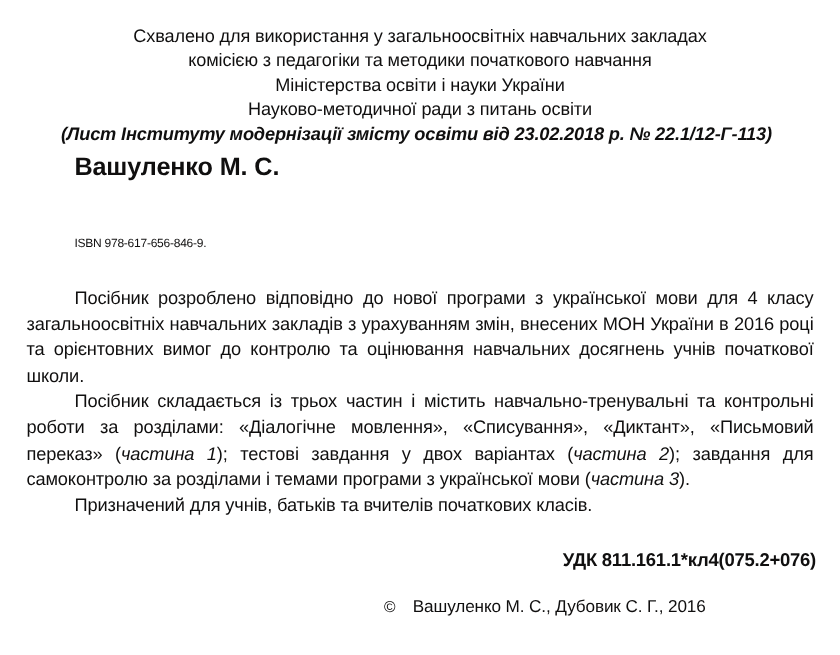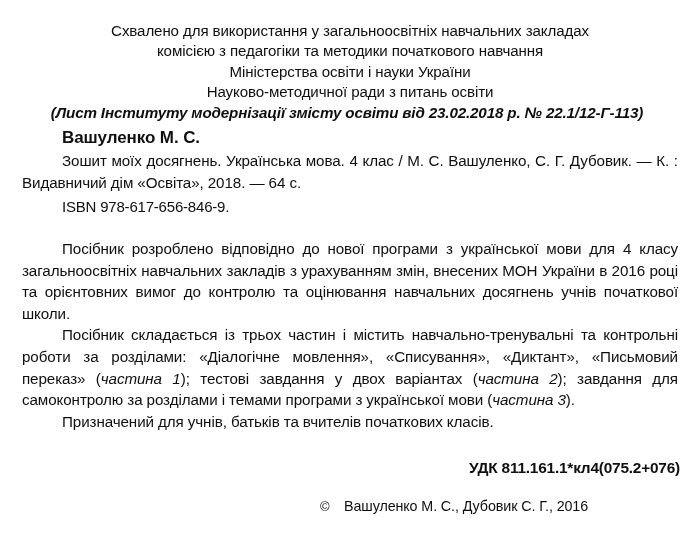--- a/index.html
+++ b/index.html
@@ -39,40 +39,40 @@
     line-height: 21px;
     letter-spacing: -0.15px;
     margin-left: -6px;
   }
 
   
   .author-line {
     position: absolute;
     left: 62px;
     top: 128px;
-    font-size: 17px;
+    font-size: 21px;
     font-weight: 700;
     letter-spacing: -0.1px;
   }
   .biblio {
     position: absolute;
     left: 22px;
     top: 150px;
     width: 656px;
     font-size: 15.2px;
     line-height: 21.5px;
     text-align: justify;
     text-indent: 40px;
     letter-spacing: -0.1px;
   }
   .isbn-inner {
     position: absolute;
     left: 62px;
     top: 198px;
-    font-size: 15px;
+    font-size: 10px;
     letter-spacing: -0.2px;
     text-align: center;
   }
 
   
   .body-block {
     position: absolute;
     left: 22px;
     top: 238px;
     width: 656px;
@@ -133,21 +133,20 @@
 
   <div class="approval">
     <div class="ln">Схвалено для використання у загальноосвітніх навчальних закладах</div>
     <div class="ln">комісією з педагогіки та методики початкового навчання</div>
     <div class="ln">Міністерства освіти і науки України</div>
     <div class="ln">Науково-методичної ради з питань освіти</div>
     <div class="ln ln-letter">(Лист Інституту модернізації змісту освіти від 23.02.2018 р. № 22.1/12-Г-113)</div>
   </div>
 
   <div class="author-line">Вашуленко М. С.</div>
-  <div class="biblio">Зошит моїх досягнень. Українська мова. 4 клас / М. С. Вашуленко, С. Г. Дубовик. — К. : Видавничий дім «Освіта», 2018. — 64 с.</div>
   <div class="isbn-inner">ISBN 978-617-656-846-9.</div>
 
   <div class="body-block">
     <p class="para">Посібник розроблено відповідно до нової програми з української мови для 4 класу загальноосвітніх навчальних закладів з урахуванням змін, внесених МОН України в 2016 році та орієнтовних вимог до контролю та оцінювання навчальних досягнень учнів початкової школи.</p>
     <p class="para"><span>Посібник складається із трьох частин і містить навчально-тренувальні та контрольні роботи за розділами: «Діалогічне мовлення», «Списування», «Диктант», «Письмовий переказ» (</span><i>частина 1</i><span>); тестові завдання у двох варіантах (</span><i>частина 2</i><span>); завдання для самоконтролю за розділами і темами програми з української мови (</span><i>частина 3</i><span>).</span></p>
     <p class="para">Призначений для учнів, батьків та вчителів початкових класів.</p>
   </div>
 
   <div class="udk">УДК 811.161.1*кл4(075.2+076)</div>
 

